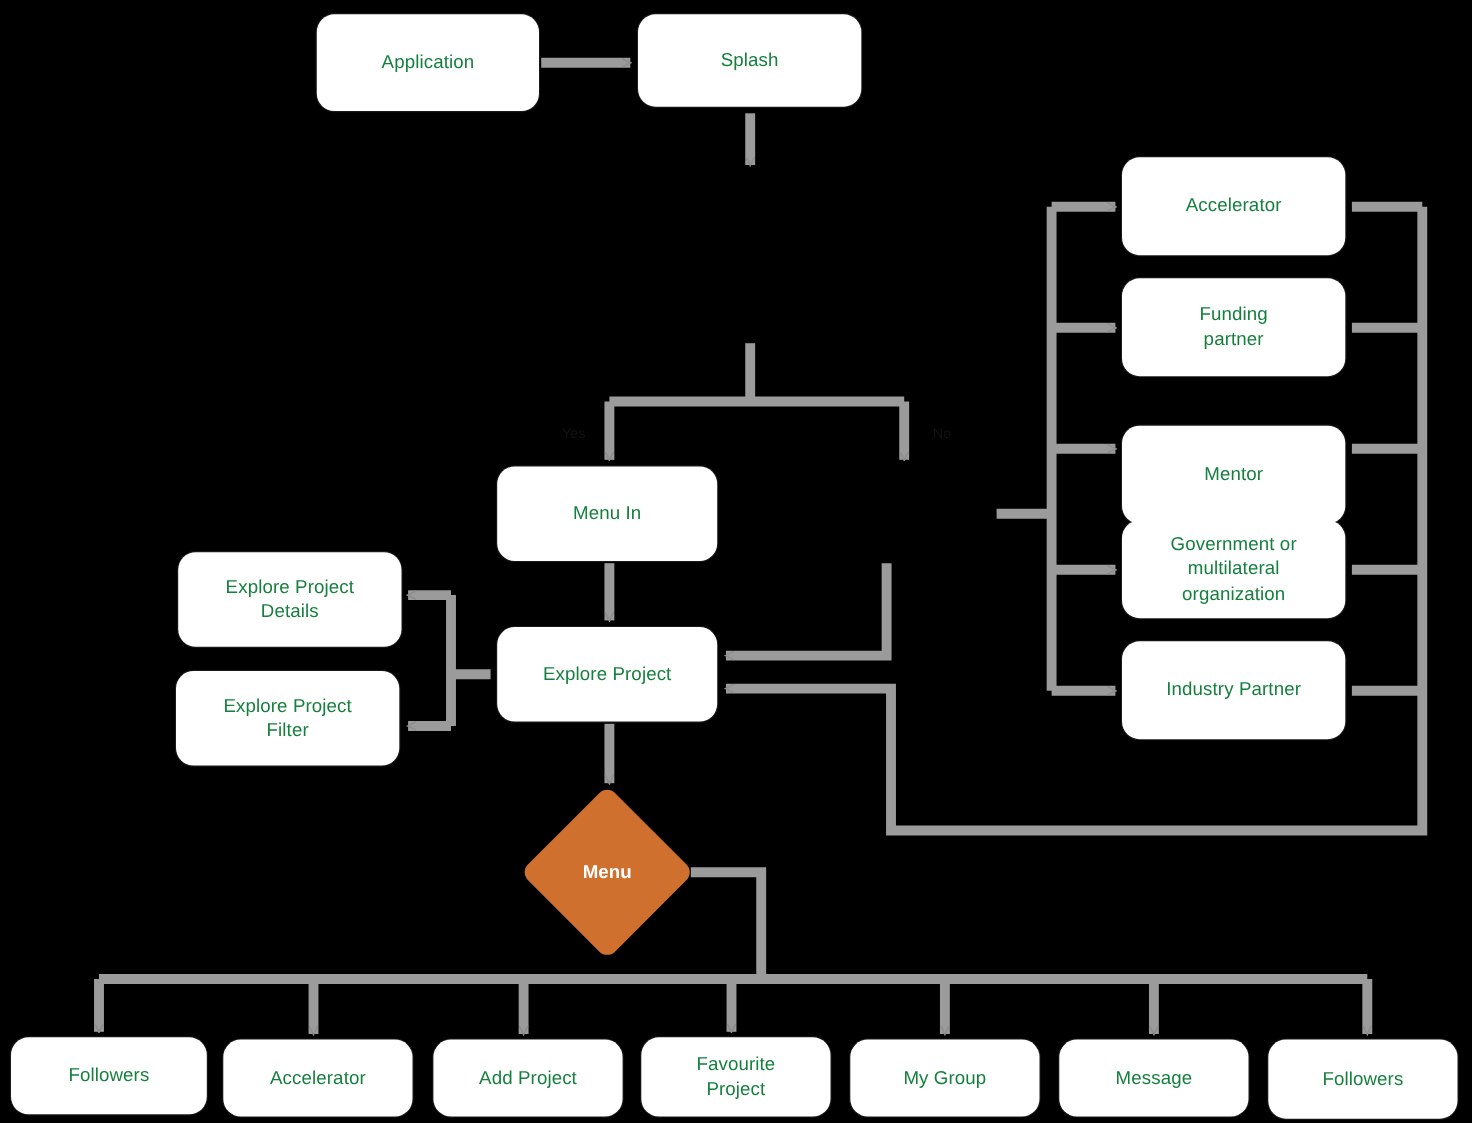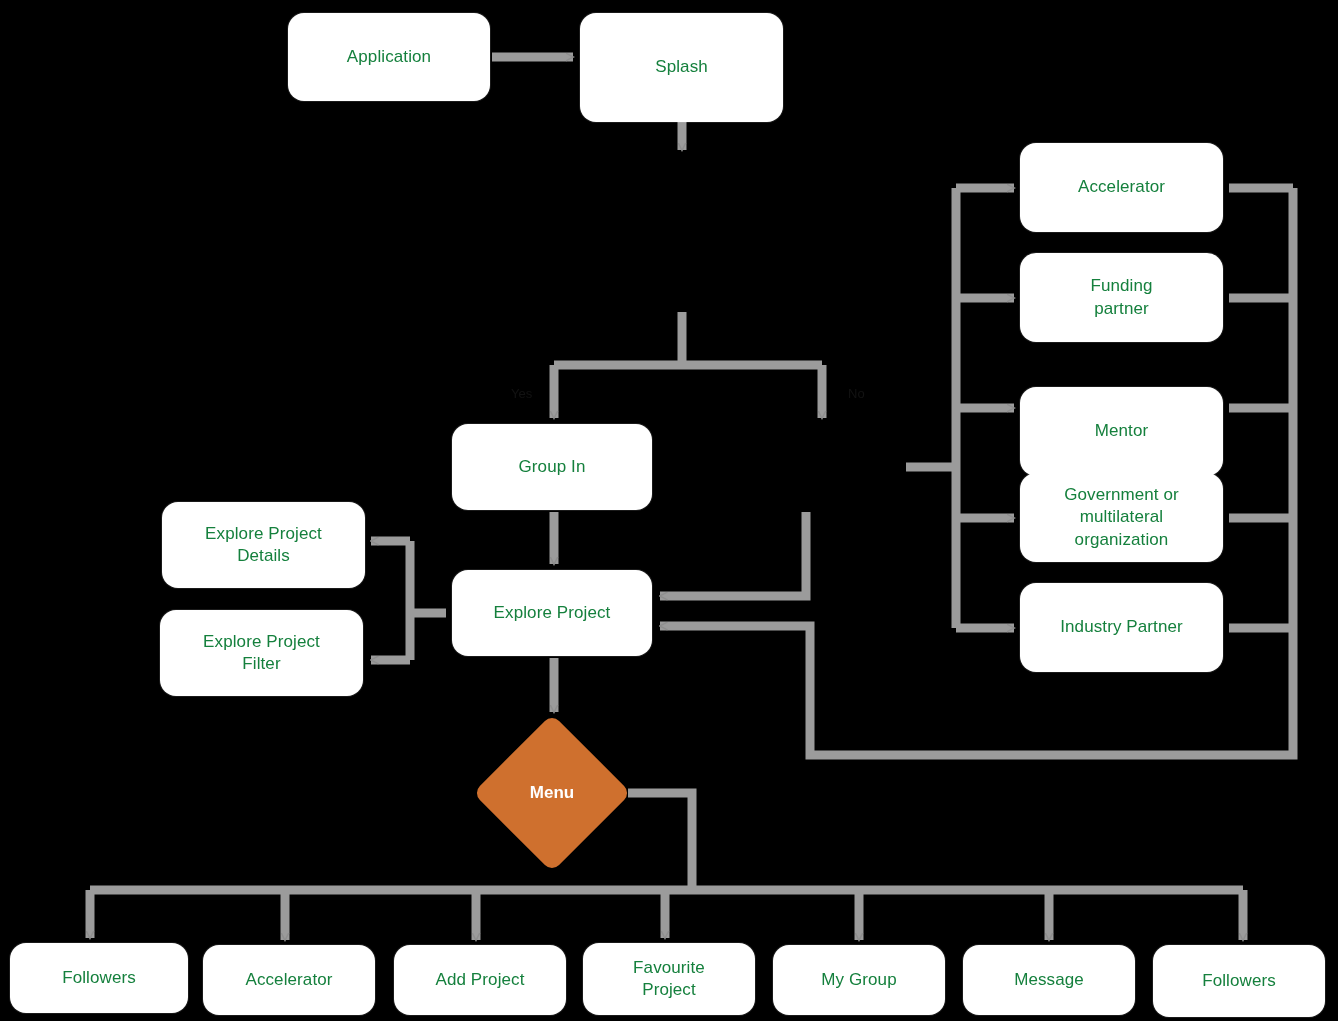--- a/index.html
+++ b/index.html
@@ -124,27 +124,27 @@
       <path d="M859,890 L859,940" marker-end="url(#arrow)"></path>
       <path d="M1049,890 L1049,940" marker-end="url(#arrow)"></path>
       <path d="M1243,890 L1243,940" marker-end="url(#arrow)"></path>
     </g>
   </svg>
 
   <div class="node process" style="left:288px;top:13px;width:202px;height:88px;">
     <span>Application</span>
   </div>
 
-  <div class="node process" style="left:580px;top:13px;width:203px;height:109px;">
+  <div class="node process" style="left:580px;top:13px;width:203px;height:84px;">
     <span>Splash</span>
   </div>
 
 
   <div class="node process" style="left:452px;top:424px;width:200px;height:86px;">
-    <span>Group In</span>
+    <span>Menu In</span>
   </div>
 
 
   <div class="node process" style="left:1020px;top:143px;width:203px;height:89px;">
     <span>Accelerator</span>
   </div>
 
   <div class="node process" style="left:1020px;top:253px;width:203px;height:89px;">
     <span>Funding<br>partner</span>
   </div>

